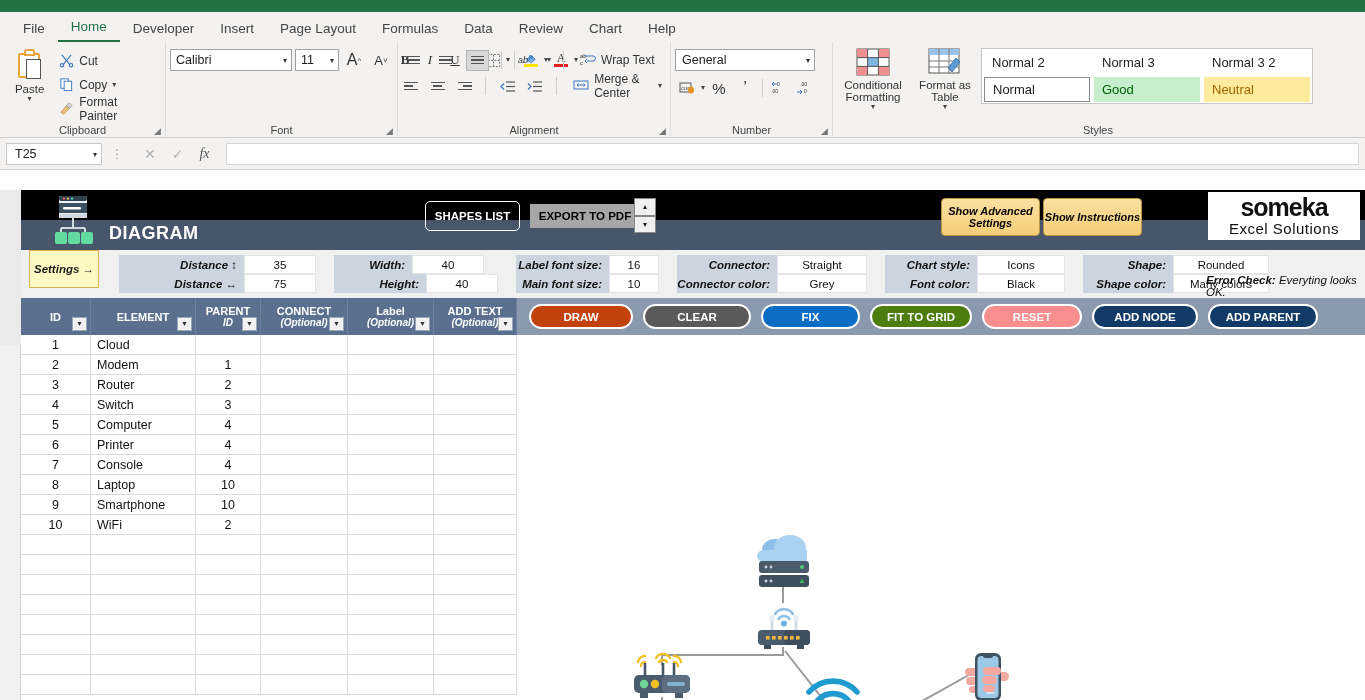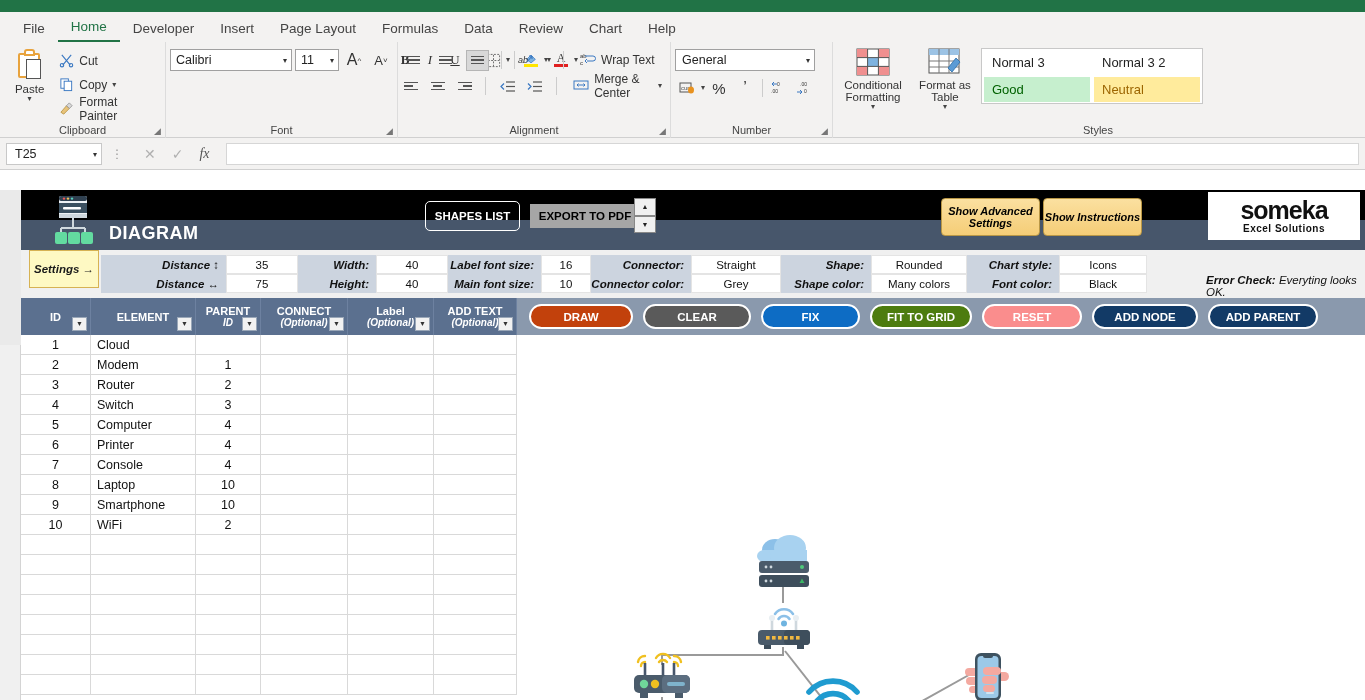--- a/index.html
+++ b/index.html
@@ -144,35 +144,35 @@
   .ins-btn { position:absolute; left:1022px; top:8px; width:99px; height:38px;
       background:linear-gradient(#fbe0a0,#f5cd77); border:1px solid #b99746;
       border-radius:4px; font-size:11px; font-weight:bold; font-style:italic;
       color:#000; display:flex; align-items:center; justify-content:center;
       text-align:center; line-height:12px; cursor:pointer;}
   .someka { position:absolute; left:1187px; top:2px; width:152px; height:48px;
       background:#fff; display:flex; flex-direction:column; align-items:center;
       justify-content:center; }
   .someka-main { font-size:25px; font-weight:bold; letter-spacing:-1px;
       color:#111; line-height:25px; }
-  .someka-sub { font-size:10px; font-weight:bold; color:#111; letter-spacing:0.5px;}
+  .someka-sub { font-size:15px; font-weight:normal; color:#111; letter-spacing:0.5px;}
 
   
   .settings { position:absolute; left:21px; top:60px; width:1344px; height:48px;
               background:#f0f0f0; }
   .settings-btn { position:absolute; left:8px; top:0; width:70px; height:38px;
       background:#fef9c3; border:1px solid #d6b253; display:flex; align-items:center;
       justify-content:center; font-size:11.5px; font-weight:bold; font-style:italic;
       color:#1a1a1a; cursor:pointer; }
   .sgrid { position:absolute; left:80px; top:5px; display:flex; }
   .spair { display:flex; flex-direction:column; }
   .srow { display:flex; }
   .slbl { height:19px; background:#ccd4df; font-size:11.5px; font-weight:bold;
           font-style:italic; color:#111; display:flex; align-items:center;
-          justify-content:flex-end; padding-right:7px; }
+          justify-content:flex-end; padding-right:7px;margin-left:18px; }
   .sval { height:19px; background:#fff; font-size:11.5px; color:#111;
           display:flex; align-items:center; justify-content:center;
           border:1px solid #e4e4e4; }
   .errchk { position:absolute; left:1185px; top:24px; font-size:11.5px;
       font-style:italic; color:#111;}
   .errchk b { font-weight:bold; }
 
   
   .thead { position:absolute; left:21px; top:108px; width:496px; height:37px;
            background:#5b708f; display:flex; }
@@ -476,20 +476,24 @@
             <line x1="21" y1="1" x2="21" y2="25" stroke="#777"></line>
             <line x1="1" y1="13" x2="31" y2="13" stroke="#777"></line>
             <line x1="1" y1="19" x2="31" y2="19" stroke="#777"></line>
             <path d="M20 20 L28 10 L32 14 L24 24 Z" fill="#5b9bd5" stroke="#2f6fa8" stroke-width=".8"></path>
           </svg>
         </div>
         <span>Format as Table</span>
         <span class="chev">▾</span>
       </div>
       <div class="gallery" id="gallery">
+          <div class="gcol">
+            <div class="gcell header">Normal 2</div>
+            <div class="gcell" style="background: rgb(255, 255, 255); color: rgb(26, 26, 26); border: 1.5px solid rgb(138, 138, 138);">Normal</div>
+          </div>
           <div class="gcol">
             <div class="gcell header">Normal 3</div>
             <div class="gcell" style="background: rgb(198, 239, 206); color: rgb(0, 97, 0);">Good</div>
           </div>
           <div class="gcol">
             <div class="gcell header">Normal 3 2</div>
             <div class="gcell" style="background: rgb(255, 235, 156); color: rgb(156, 101, 0);">Neutral</div>
           </div>
         </div>
     </div>
@@ -564,21 +568,21 @@
             <div class="slbl" style="width: 125px;">Distance ↔</div>
             <div class="sval" style="width: 72px;">75</div>
           </div>
         </div>
         <div class="spair">
           <div class="srow">
             <div class="slbl" style="width: 78px;">Width:</div>
             <div class="sval" style="width: 72px;">40</div>
           </div>
           <div class="srow">
-            <div class="slbl" style="width: 78px;">Height:</div>
+            <div class="slbl" style="width: 92px;">Height:</div>
             <div class="sval" style="width: 72px;">40</div>
           </div>
         </div>
         <div class="spair">
           <div class="srow">
             <div class="slbl" style="width: 93px;">Label font size:</div>
             <div class="sval" style="width: 50px;">16</div>
           </div>
           <div class="srow">
             <div class="slbl" style="width: 93px;">Main font size:</div>
@@ -590,36 +594,36 @@
             <div class="slbl" style="width: 100px;">Connector:</div>
             <div class="sval" style="width: 90px;">Straight</div>
           </div>
           <div class="srow">
             <div class="slbl" style="width: 100px;">Connector color:</div>
             <div class="sval" style="width: 90px;">Grey</div>
           </div>
         </div>
         <div class="spair">
           <div class="srow">
+            <div class="slbl" style="width: 92px;">Chart style:</div>
+            <div class="sval" style="width: 88px;">Icons</div>
+          </div>
+          <div class="srow">
+            <div class="slbl" style="width: 92px;">Font color:</div>
+            <div class="sval" style="width: 88px;">Black</div>
+          </div>
+        </div>
+        <div class="spair">
+          <div class="srow">
             <div class="slbl" style="width: 90px;">Shape:</div>
             <div class="sval" style="width: 96px;">Rounded</div>
           </div>
           <div class="srow">
             <div class="slbl" style="width: 90px;">Shape color:</div>
             <div class="sval" style="width: 96px;">Many colors</div>
-          </div>
-        </div>
-        <div class="spair">
-          <div class="srow">
-            <div class="slbl" style="width: 92px;">Chart style:</div>
-            <div class="sval" style="width: 88px;">Icons</div>
-          </div>
-          <div class="srow">
-            <div class="slbl" style="width: 92px;">Font color:</div>
-            <div class="sval" style="width: 88px;">Black</div>
           </div>
         </div>
       </div>
     <div class="errchk">
       <b>Error Check:</b>
       <span>Everyting looks OK.</span>
     </div>
   </div>
 
   <div class="thead" id="thead">

